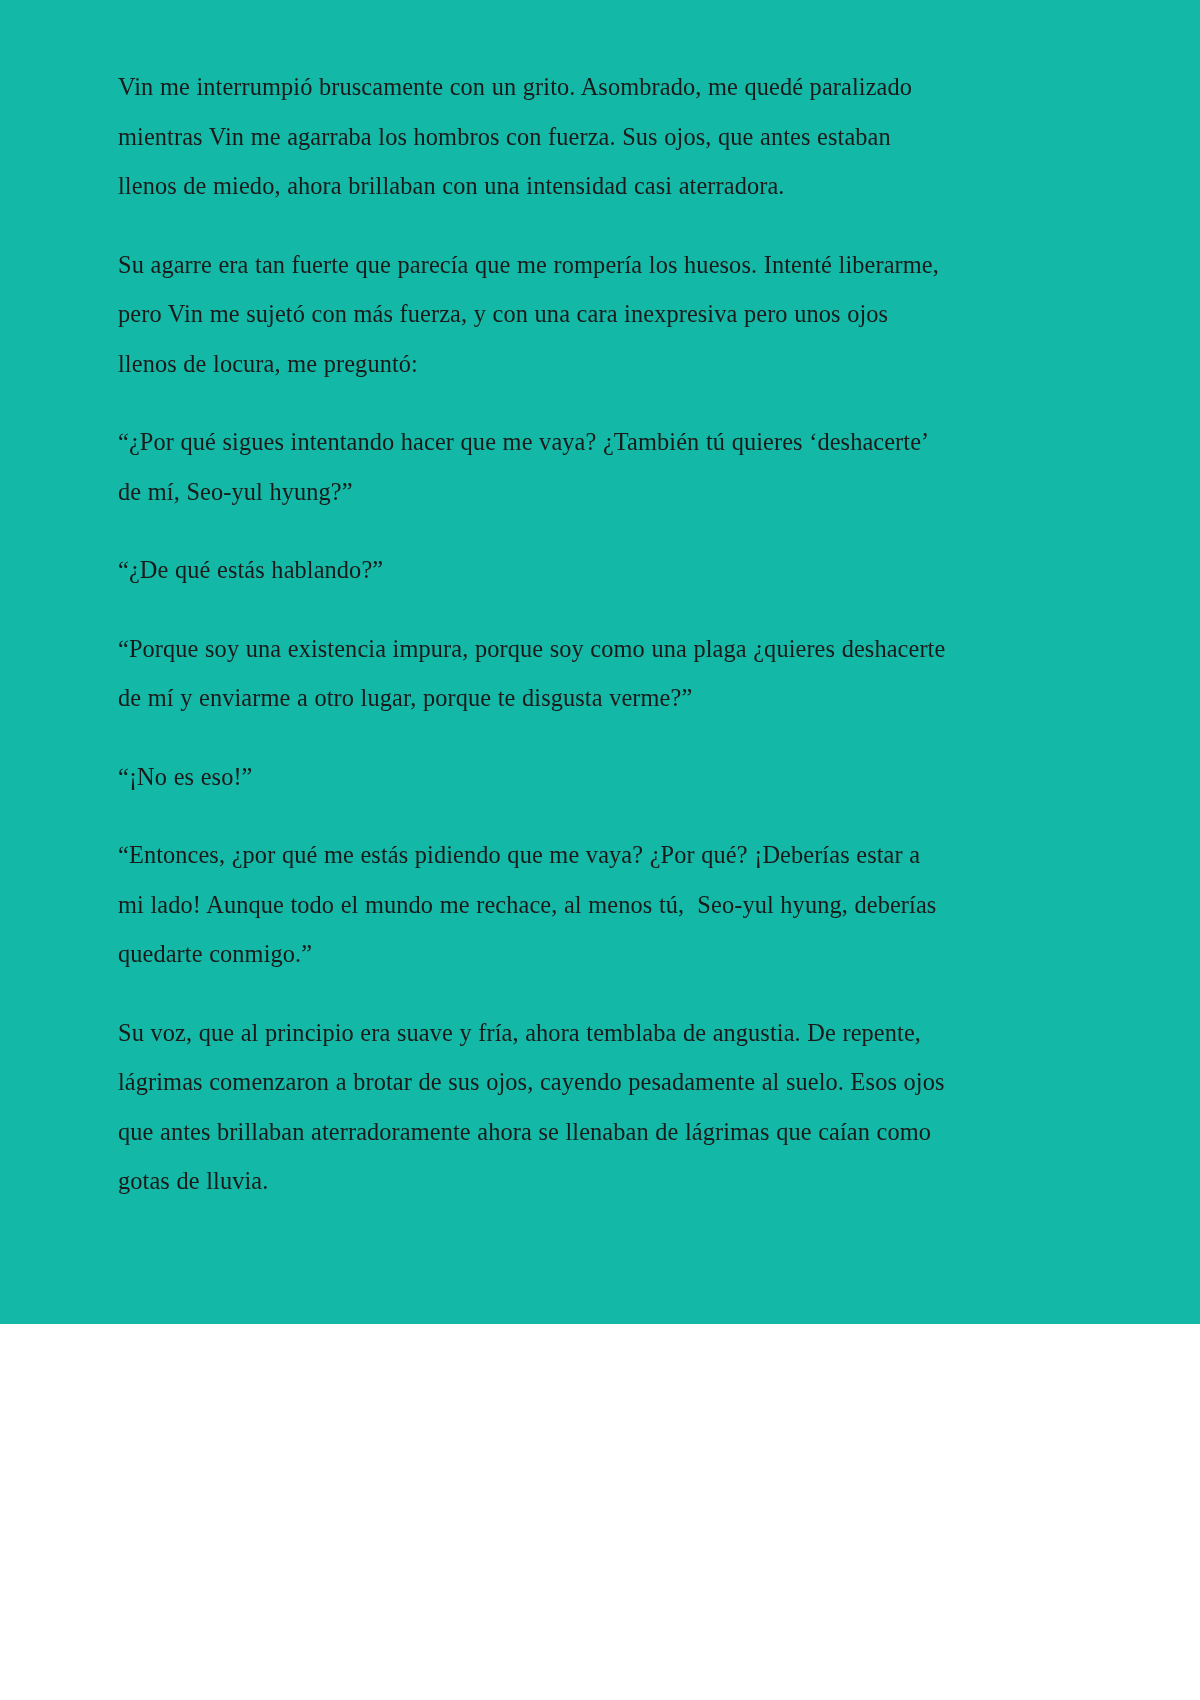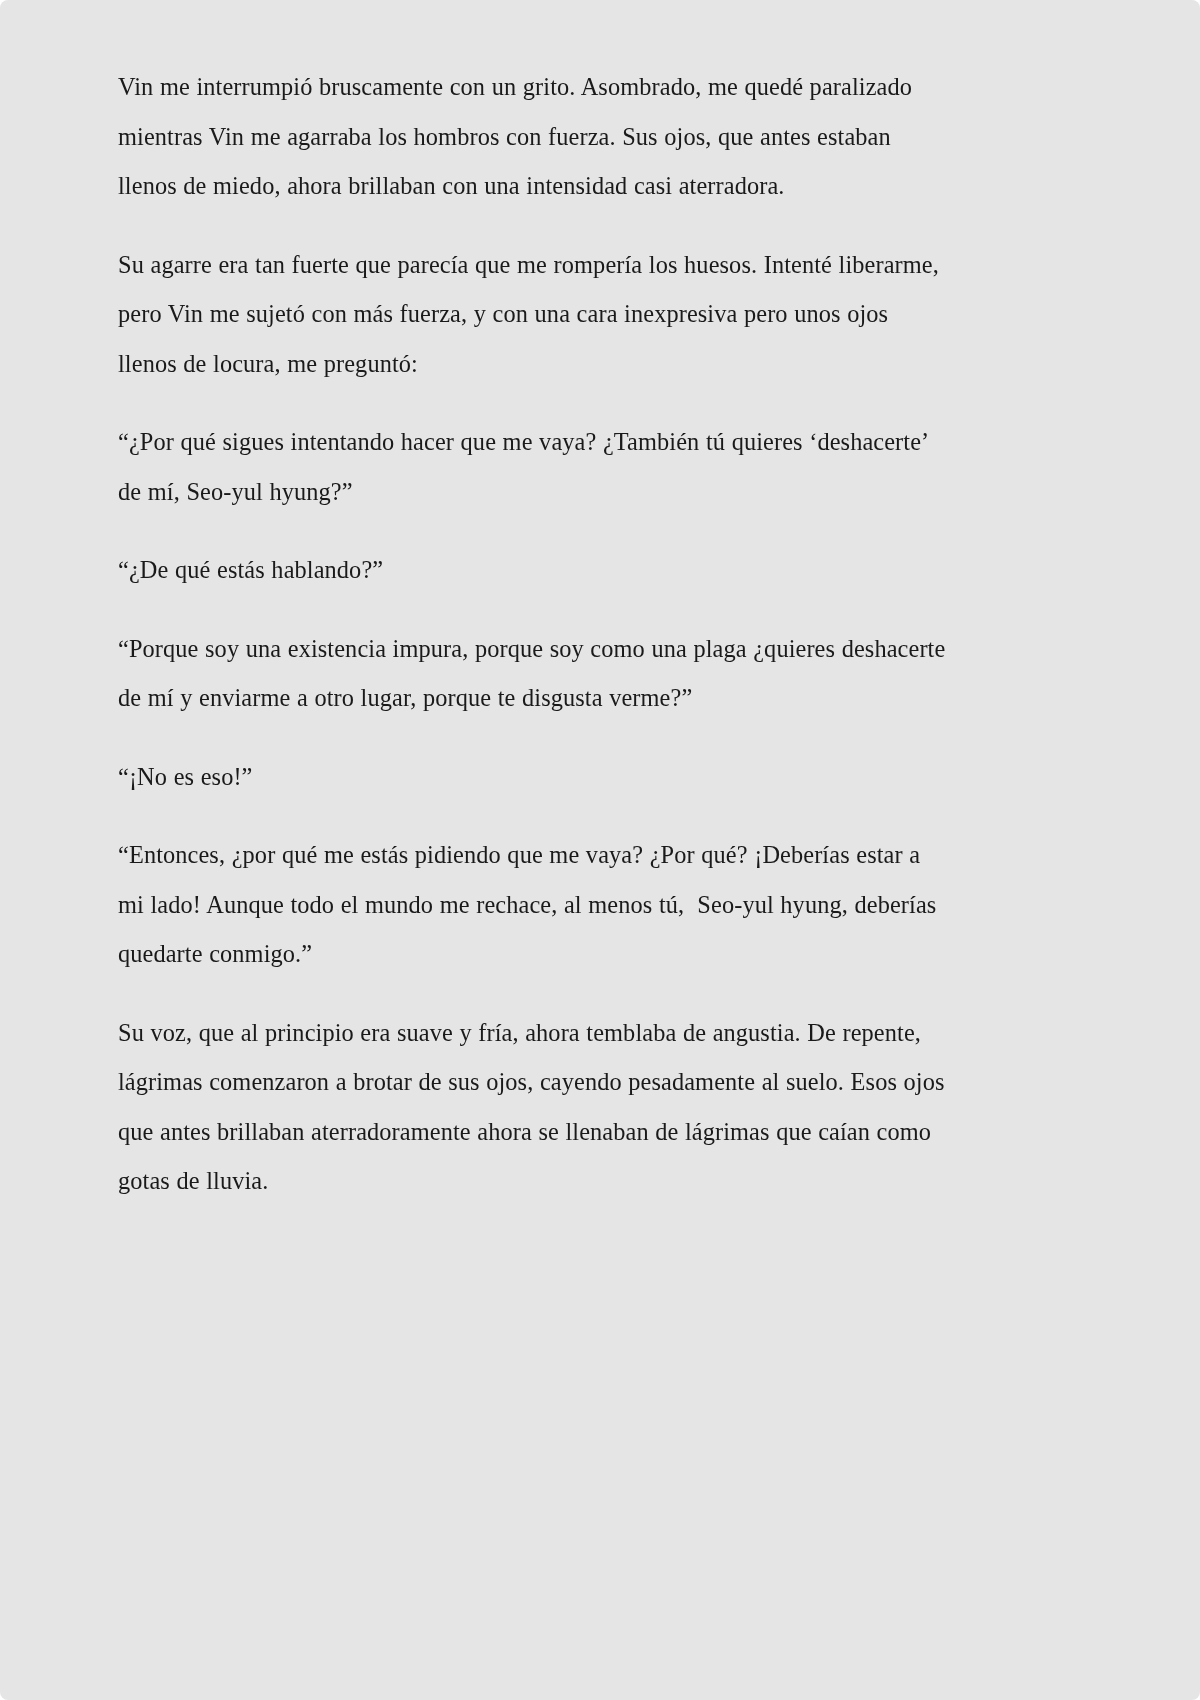--- a/index.html
+++ b/index.html
@@ -9,25 +9,24 @@
   body {
     width: 1200px;
     height: 1700px;
     background: #ffffff;
     font-family: "Liberation Serif", "DejaVu Serif", serif;
     -webkit-font-smoothing: antialiased;
   }
   .page {
     position: relative;
     width: 1200px;
-    height: 1700px;
-    background: #e5e5e5;
+    height: 1324px;
+    background: #14b8a6;
     overflow: hidden;
     box-sizing: border-box;
-    border-radius: 8px;
   }
   .text-column {
     position: absolute;
     left: 118px;
     top: 62px;
     width: 872px;
   }
   .para {
     margin: 0 0 29px 0;
     padding: 0;

